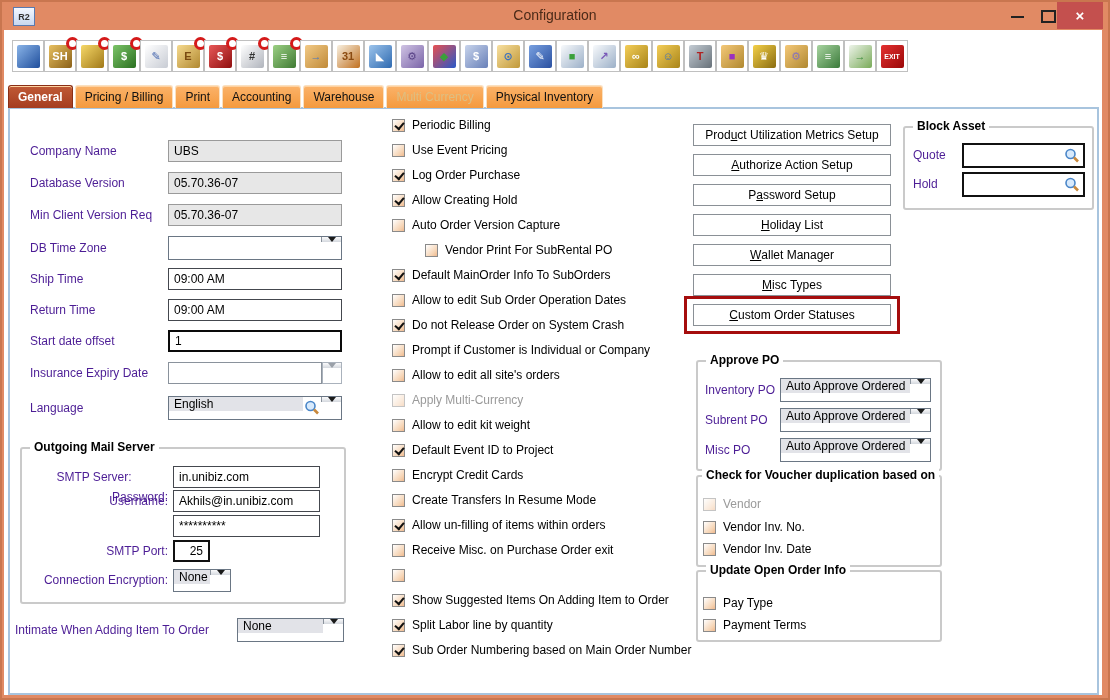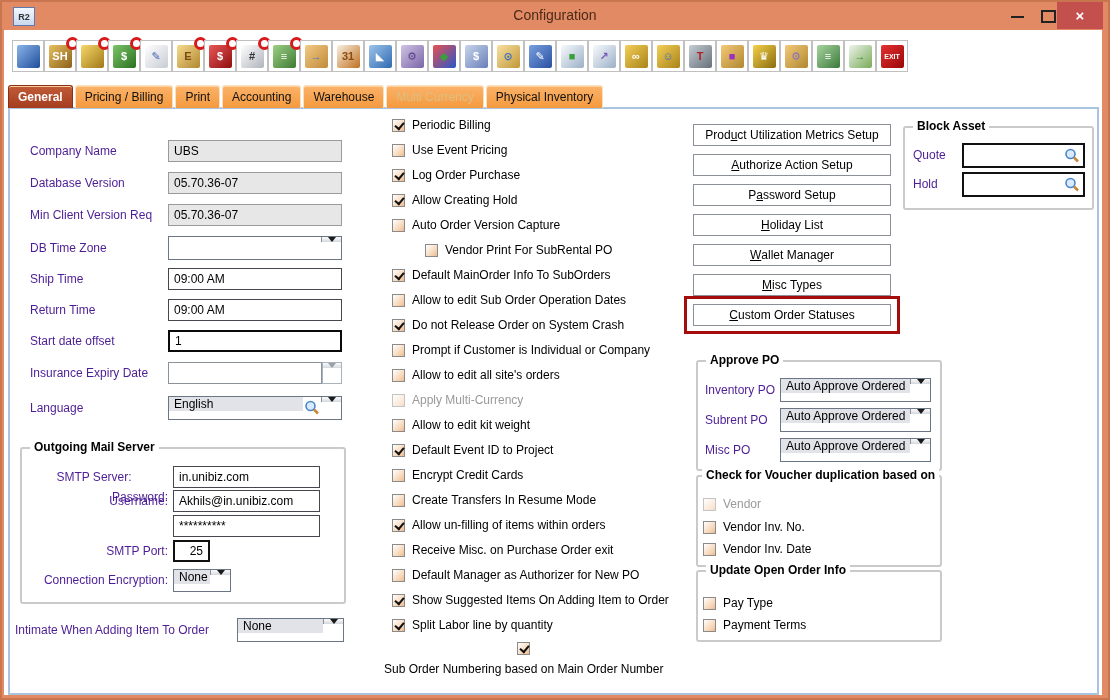--- a/index.html
+++ b/index.html
@@ -342,31 +342,30 @@
     <div class="cbrow" style="left: 392px; top: 517px;">
       <span class="cb checked"></span>
       <span class="cbl">Allow un-filling of items within orders</span>
     </div>
     <div class="cbrow" style="left: 392px; top: 542px;">
       <span class="cb"></span>
       <span class="cbl">Receive Misc. on Purchase Order exit</span>
     </div>
     <div class="cbrow" style="left: 392px; top: 567px;">
       <span class="cb"></span>
-      <span class="cbl">Default Manager as Authorizer for New PO</span>
     </div>
     <div class="cbrow" style="left: 392px; top: 592px;">
       <span class="cb checked"></span>
       <span class="cbl">Show Suggested Items On Adding Item to Order</span>
     </div>
     <div class="cbrow" style="left: 392px; top: 617px;">
       <span class="cb checked"></span>
       <span class="cbl">Split Labor line by quantity</span>
     </div>
-    <div class="cbrow" style="left: 384px; top: 642px; flex-direction: column;">
+    <div class="cbrow" style="left: 392px; top: 642px;">
       <span class="cb checked"></span>
       <span class="cbl">Sub Order Numbering based on Main Order Number</span>
     </div>
   </div>
 
 <div id="setup-btns">
     <div class="rbtn" style="top: 124px;">Prod<u>u</u>ct Utilization Metrics Setup</div>
     <div class="rbtn" style="top: 154px;"><u>A</u>uthorize Action Setup</div>
     <div class="rbtn" style="top: 184px;">P<u>a</u>ssword Setup</div>
     <div class="rbtn" style="top: 214px;"><u>H</u>oliday List</div>

